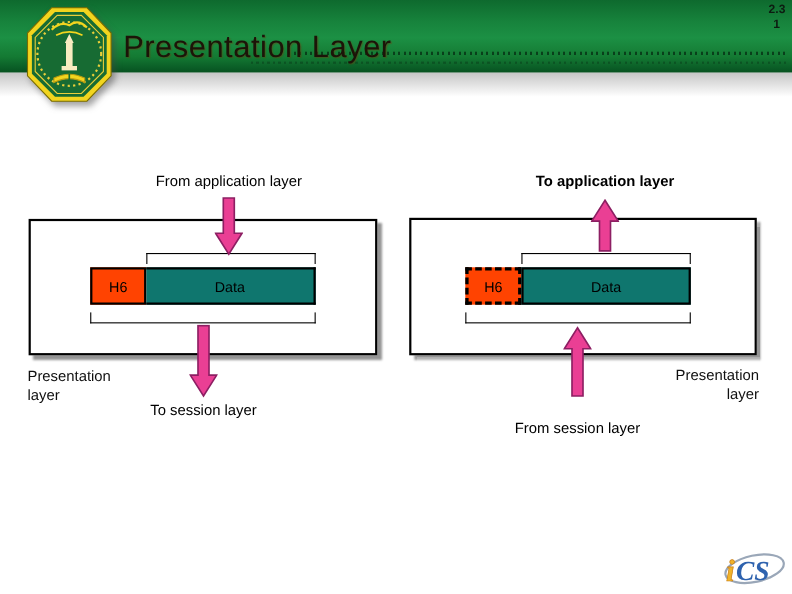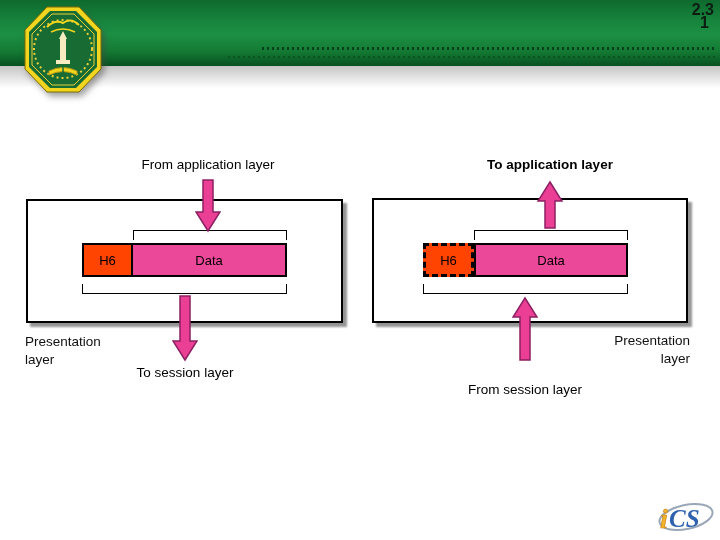--- a/index.html
+++ b/index.html
@@ -20,38 +20,38 @@
     position:absolute;left:112px;top:27px;font-size:28px;font-weight:400;
     color:#1c1408;letter-spacing:.5px;
     text-shadow:1px 1px 1px rgba(110,60,10,.45);
   }
   .hdr-dots1{position:absolute;left:262px;top:47px;width:452px;height:3px;
     background:repeating-linear-gradient(90deg,rgba(6,48,20,.8) 0 2px,transparent 2px 5px);}
   .hdr-dots2{position:absolute;left:228px;top:56px;width:488px;height:2px;opacity:.5;
     background:repeating-linear-gradient(90deg,rgba(6,48,20,.8) 0 2px,transparent 2px 5px);}
   .slide-num{
     position:absolute;right:6px;top:3px;width:34px;text-align:right;
-    font-size:16px;line-height:13px;color:#0d1c11;font-weight:700;
+    font-size:11px;line-height:13px;color:#0d1c11;font-weight:700;
   }
   .slide-num .l2{padding-right:5px;}
   .emblem{position:absolute;left:23px;top:5px;filter:drop-shadow(3px 4px 3px rgba(70,70,70,.5));}
   
   .dlabel{position:absolute;font-size:13.5px;color:#000000;}
   .center{text-align:center;}
   .layer-box{
     position:absolute;box-sizing:border-box;border:2px solid #000;background:#fff;
     box-shadow:4px 4px 2px rgba(0,0,0,.42);
   }
   .cell{
     position:absolute;box-sizing:border-box;border:2px solid #000;
     display:flex;align-items:center;justify-content:center;
     font-size:13px;color:#000;z-index:3;
   }
   .cell-h6{background:#ff4301;}
-  .cell-data{background:#ec4899;border-left:none;}
+  .cell-data{background:#0f766e;border-left:none;}
   .cell-h6-dashed{background:#ff4301;border:3px dashed #000;}
   .bracket{position:absolute;box-sizing:border-box;z-index:2;}
   .bracket-down{border-top:1.5px solid #000;border-left:1.5px solid #000;border-right:1.5px solid #000;}
   .bracket-up{border-bottom:1.5px solid #000;border-left:1.5px solid #000;border-right:1.5px solid #000;}
   .arrow{position:absolute;z-index:5;}
   .arrow polygon{fill:#ea3f94;stroke:#8d1f63;stroke-width:1.5;}
   .side-label{position:absolute;font-size:13.5px;line-height:18px;color:#101010;}
   
   .footer-logo{
     position:absolute;right:6px;bottom:3px;display:flex;align-items:center;gap:1px;
@@ -78,20 +78,21 @@
     <circle cx="40" cy="44" r="29" fill="none" stroke="#e9cf3a" stroke-width="2" stroke-dasharray="2,3"></circle>
     <path d="M24,22 Q32,14 40,18 Q48,12 56,20" fill="none" stroke="#f2d51e" stroke-width="2"></path>
     <path d="M28,27 Q40,21 52,27" fill="none" stroke="#f2d51e" stroke-width="1.5"></path>
     <polygon points="40,26 36,34 44,34" fill="#f7ecc0"></polygon>
     <rect x="37" y="33" width="6" height="22" fill="#f7ecc0"></rect>
     <rect x="33" y="55" width="14" height="4" fill="#f7ecc0"></rect>
     <path d="M26,66 Q40,59 54,66 L54,70 Q40,63 26,70 Z" fill="#f2d51e" stroke="#b89b10" stroke-width="1"></path>
     <line x1="40" y1="62" x2="40" y2="68" stroke="#176b33" stroke-width="1.5"></line>
   </svg>
 
+  <div class="page-title">Presentation Layer</div>
 
   <div class="slide-num">
     <div>2.3</div>
     <div class="l2">1</div>
   </div>
 
   <div>
     <div class="dlabel center" style="left:98px;top:157px;width:220px;">From application layer</div>
 
     <svg class="arrow" style="left:195px;top:179px;" width="26" height="54">

